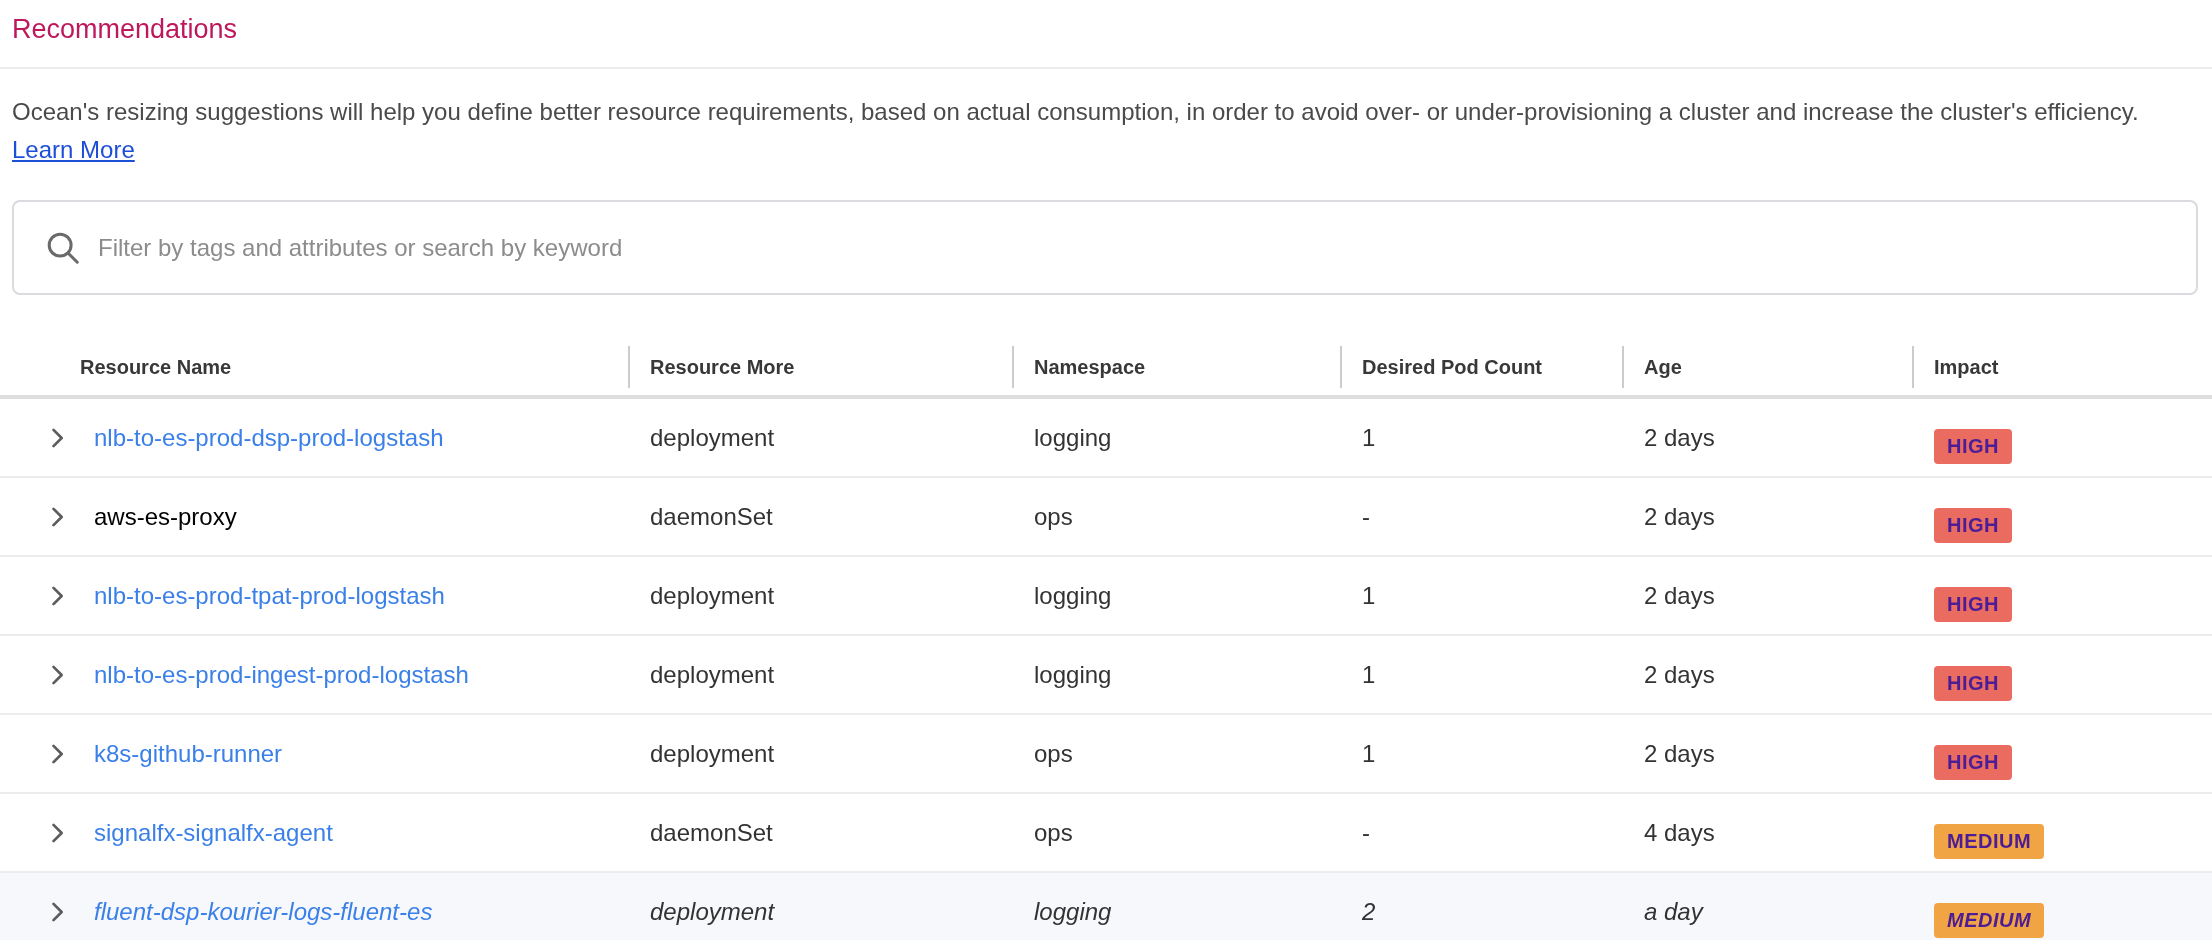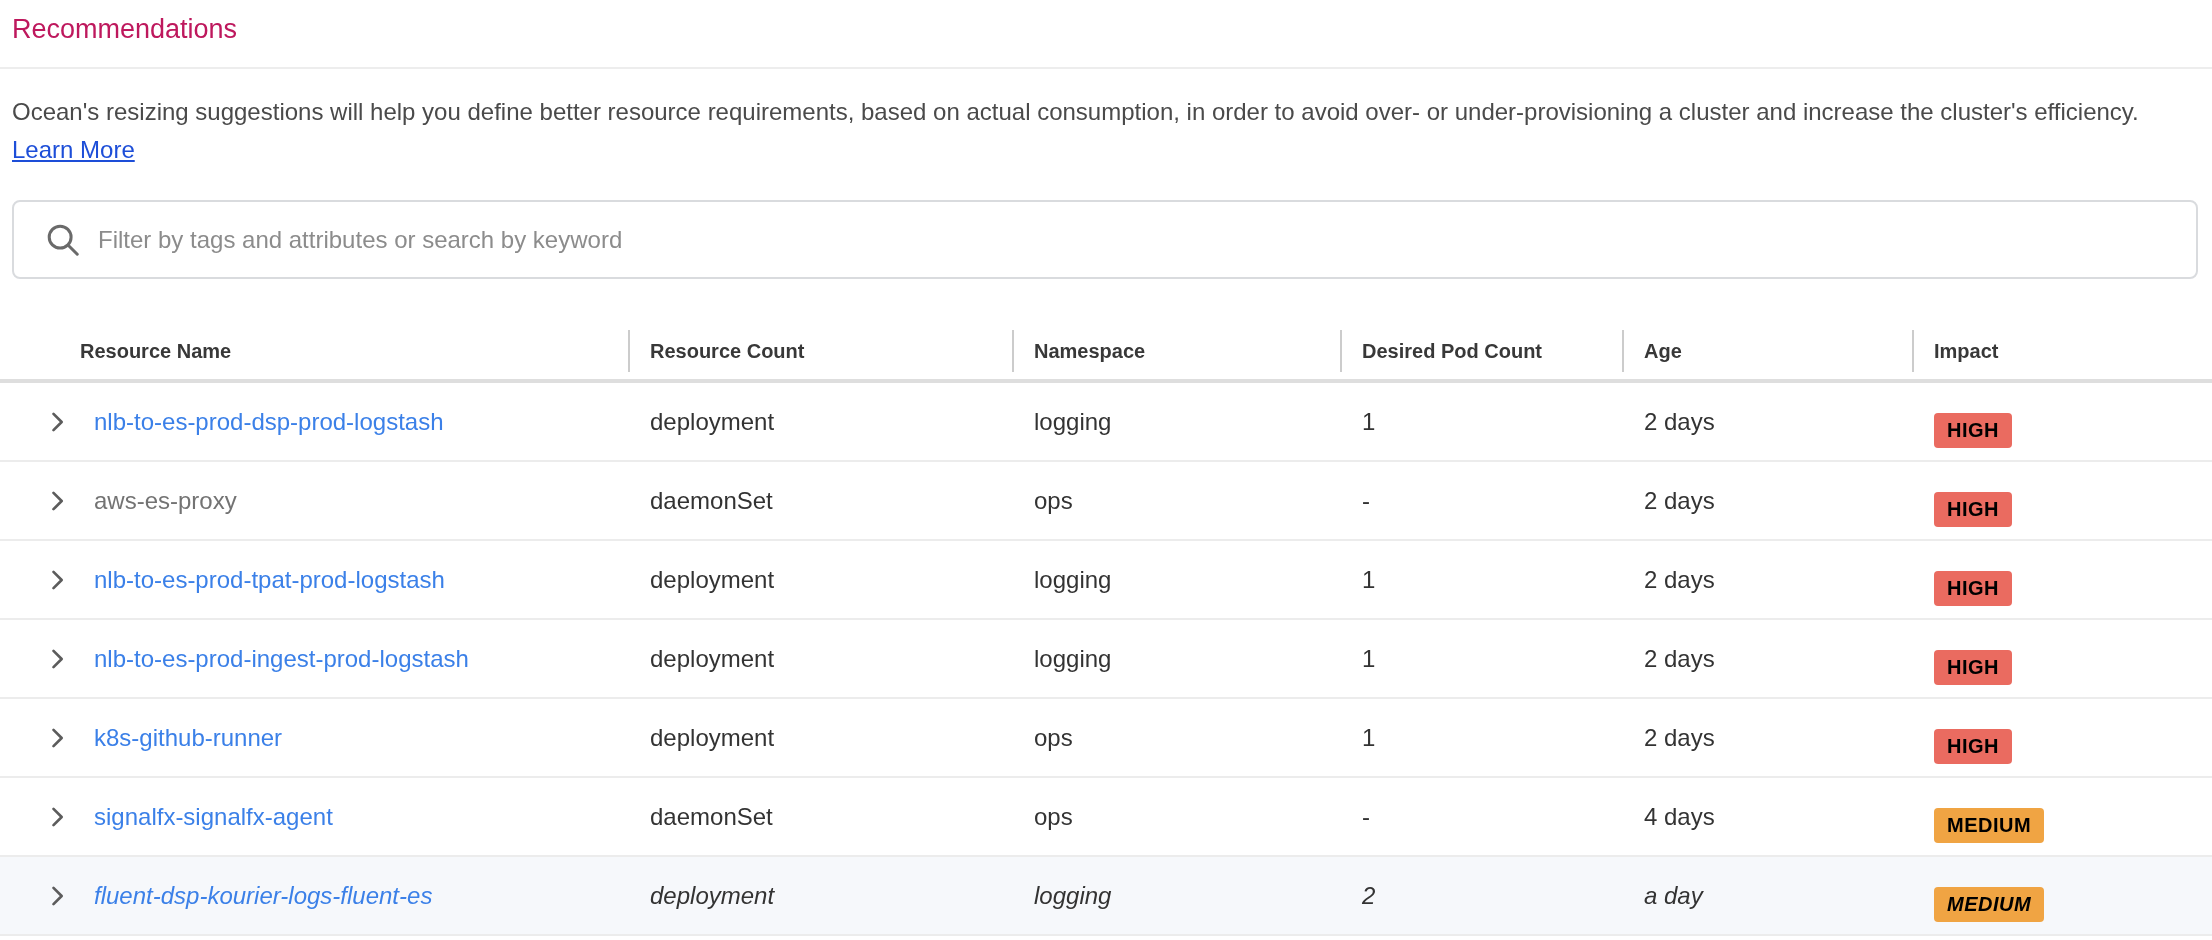--- a/index.html
+++ b/index.html
@@ -31,21 +31,21 @@
     color: #4a4a4a;
     max-width: 2180px;
   }
   .learn-more {
     color: #1d4ed8;
     text-decoration: underline;
     cursor: pointer;
   }
   .search-box {
     margin: 31px 14px 0 12px;
-    height: 79px;
+    height: 95px;
     border: 2px solid #d9dbde;
     border-radius: 8px;
     background: #ffffff;
     display: flex;
     align-items: center;
     padding-left: 30px;
   }
   .search-icon-svg {
     width: 38px;
     height: 38px;
@@ -124,21 +124,21 @@
   .res-link {
     margin-left: 10px;
     color: #3b80e8;
     text-decoration: none;
     cursor: pointer;
   }
   .badge {
     display: inline-block;
     padding: 5px 13px 6px;
     border-radius: 4px;
-    color: #000000;
+    color: #4c1d95;
     font-size: 20px;
     font-weight: 700;
     letter-spacing: 0.5px;
     line-height: 24px;
     margin-top: 17px;
   }
 </style>
 </head>
 <body>
 
@@ -155,21 +155,21 @@
   <div class="search-box">
     <svg class="search-icon-svg" viewBox="0 0 24 24" fill="none" stroke-width="1.9" stroke-linecap="round">
       <circle cx="10.2" cy="10.2" r="6.9"></circle>
       <line x1="15.3" y1="15.3" x2="21" y2="21"></line>
     </svg>
     <input class="search-input" type="text" placeholder="Filter by tags and attributes or search by keyword" style="">
   </div>
 
   <div class="thead grid">
     <div class="th">Resource Name</div>
-    <div class="th">Resource Count</div>
+    <div class="th">Resource More</div>
     <div class="th">Namespace</div>
     <div class="th">Desired Pod Count</div>
     <div class="th">Age</div>
     <div class="th">Impact</div>
   </div>
 
   <div id="table-body">
       <div class="trow grid">
       <div class="td td-name">
         <span class="chevron">
@@ -187,21 +187,21 @@
         <span class="badge" style="background: rgb(234, 107, 96);">HIGH</span>
       </div>
     </div>
       <div class="trow grid">
       <div class="td td-name">
         <span class="chevron">
           <svg viewBox="0 0 24 24" fill="none" stroke-width="2.3" stroke-linecap="round" stroke-linejoin="round">
               <path d="M9 5 L16 12 L9 19"></path>
             </svg>
         </span>
-        <a class="res-link" href="#" style="color: #737373;">aws-es-proxy</a>
+        <a class="res-link" href="#" style="color: #000000;">aws-es-proxy</a>
       </div>
       <div class="td">daemonSet</div>
       <div class="td">ops</div>
       <div class="td">-</div>
       <div class="td">2 days</div>
       <div class="td">
         <span class="badge" style="background: rgb(234, 107, 96);">HIGH</span>
       </div>
     </div>
       <div class="trow grid">

